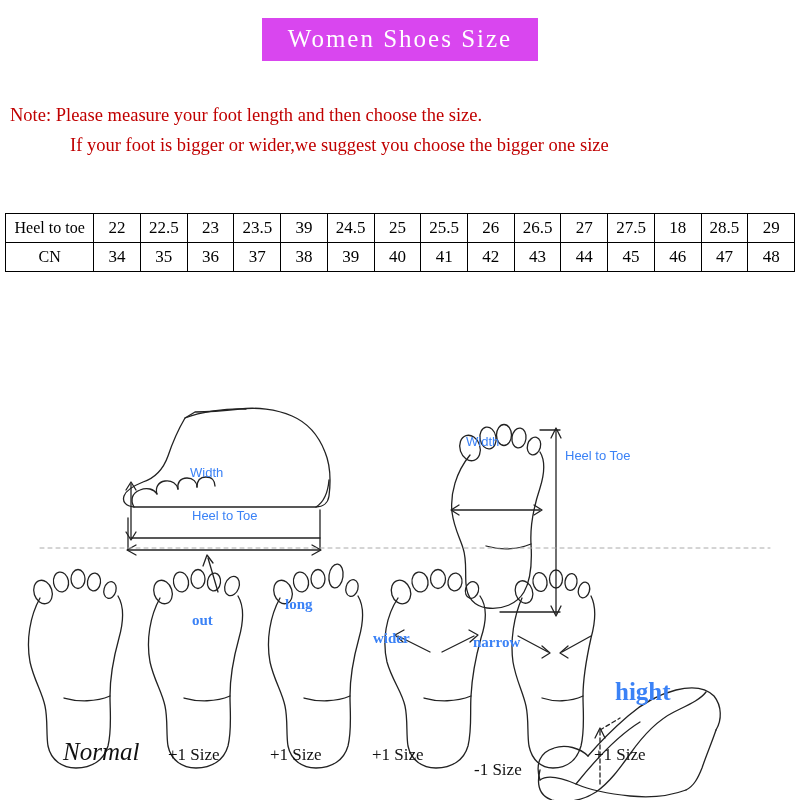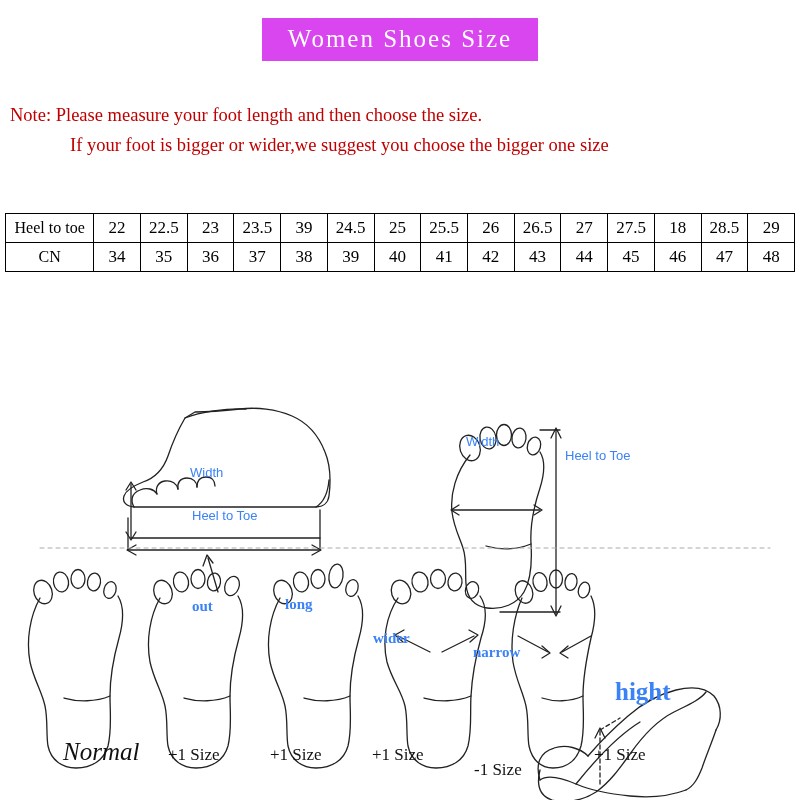--- a/index.html
+++ b/index.html
@@ -325,24 +325,24 @@
       </g>
 
     </g>
   </svg>
 
   <span class="lbl" style="left:190px; top:105px;">Width</span>
   <span class="lbl" style="left:192px; top:148px;">Heel to Toe</span>
   <span class="lbl" style="left:466px; top:74px;">Width</span>
   <span class="lbl" style="left:565px; top:88px;">Heel to Toe</span>
 
-  <span class="lbl bold" style="left:192px; top:238px;">out</span>
+  <span class="lbl bold" style="left:192px; top:252px;">out</span>
   <span class="lbl bold" style="left:285px; top:236px;">long</span>
   <span class="lbl bold" style="left:373px; top:270px;">wider</span>
-  <span class="lbl bold" style="left:473px; top:274px;margin-top:10px;">narrow</span>
+  <span class="lbl bold" style="left:473px; top:274px;">narrow</span>
   <span class="lbl big" style="left:615px; top:318px;">hight</span>
 
   <span class="cap normal" style="left:35px; top:378px;">Normal</span>
   <span class="cap" style="left:168px; top:385px;">+1 Size</span>
   <span class="cap" style="left:270px; top:385px;">+1 Size</span>
   <span class="cap" style="left:372px; top:385px;">+1 Size</span>
   <span class="cap" style="left:474px; top:400px;">-1 Size</span>
   <span class="cap" style="left:594px; top:385px;">+1 Size</span>
 
 </div>

